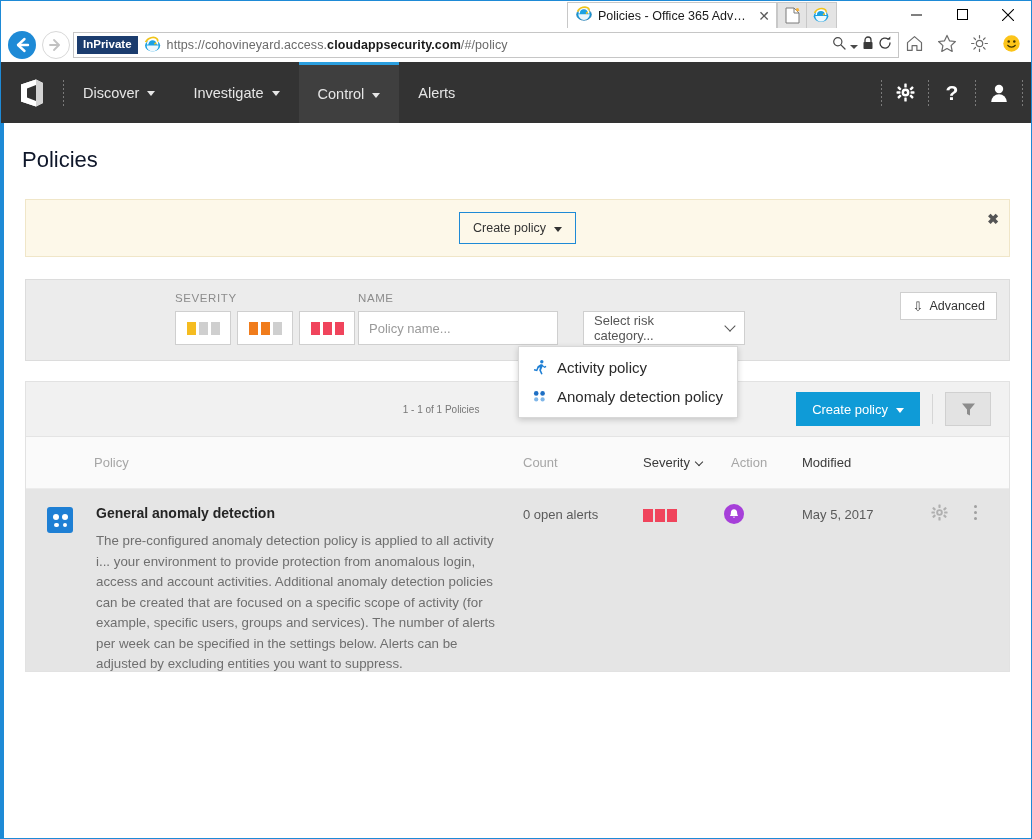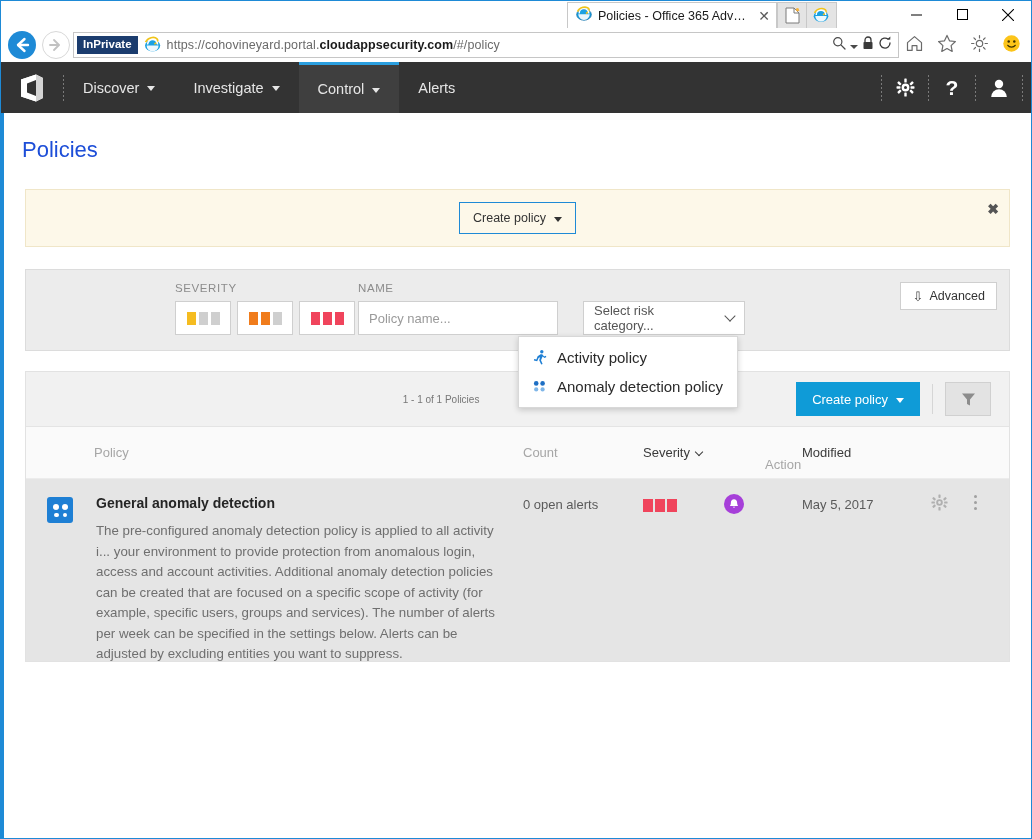--- a/index.html
+++ b/index.html
@@ -123,21 +123,21 @@
     border: 1px solid #c8c8c8; border-bottom: none; border-left: none;
     display: flex; align-items: center; justify-content: center;
   }
   #tabbar-icons {
     position: absolute; right: 8px; bottom: 2px;
     display: flex; align-items: center; gap: 12px;
   }
 
   
   #appnav {
-    height: 51px;
+    height: 61px;
     background: #333333;
     display: flex;
     align-items: stretch;
     position: relative;
   }
   #office-logo {
     width: 62px;
     display: flex; align-items: center; justify-content: center;
   }
   .nav-sep-dots {
@@ -180,21 +180,21 @@
   
   #pagebody {
     position: relative;
     height: calc(839px - 2px - 27px - 34px - 51px);
     background: #ffffff;
     border-left: 3px solid #1e8ad6;
     overflow: hidden;
   }
   #page-title {
     font-size: 22px;
-    color: #1d4ed8;
+    color: #0f172a;
     padding: 24px 0 0 18px;
     font-weight: normal;
   }
 
   
   #banner {
     margin: 26px 21px 0 21px;
     background: #fdf8e9;
     border: 1px solid #f0e6c8;
     height: 58px;
@@ -508,21 +508,21 @@
     <div id="addressbar">
       <span id="inprivate-badge">InPrivate</span>
       <span id="ie-favicon">
         <svg width="18" height="18" viewBox="0 0 18 18">
           <ellipse cx="8.6" cy="9.6" rx="7.6" ry="5.8" fill="#1ba1e2"></ellipse>
           <path d="M1.6 6.2 C3.6 1.4 10.4 0.3 13 2.8 C14.6 4.4 13 6.8 10.4 8.1" fill="none" stroke="#f0c419" stroke-width="1.7"></path>
           <path d="M2.6 9.4 h12 a6 6 0 0 1 -12 0 z" fill="#ffffff" opacity="0.93"></path>
           <path d="M3.6 8.5 a5 5 0 0 1 10 0" fill="none" stroke="#ffffff" stroke-width="1.5"></path>
         </svg>
       </span>
-      <span id="url-text"><span>https://cohovineyard.portal.</span><b>cloudappsecurity.com</b><span>/#/policy</span></span>
+      <span id="url-text"><span>https://cohovineyard.access.</span><b>cloudappsecurity.com</b><span>/#/policy</span></span>
       <span class="url-icons">
         <span>
           <svg width="14" height="14" viewBox="0 0 14 14">
             <circle cx="5.8" cy="5.8" r="4.1" fill="none" stroke="#4a4a4a" stroke-width="1.2"></circle>
             <path d="M8.9 8.9 L13 13" stroke="#4a4a4a" stroke-width="1.3" stroke-linecap="round"></path>
           </svg>
         </span>
         <span>
           <svg width="8" height="6" viewBox="0 0 8 6">
               <path d="M0 1 L4 5 L8 1" fill="#4a4a4a"></path>
@@ -707,21 +707,21 @@
           </div>
         </div>
       </div>
 
       <div id="table-head">
         <span class="th" style="left:68px;">Policy</span>
         <span class="th" style="left:497px;">Count</span>
         <span class="th strong" style="left:617px;">
           <span>Severity</span><span class="th-chev"></span>
         </span>
-        <span class="th" style="left:739px;margin-top:12px;">Action</span>
+        <span class="th" style="left:705px;">Action</span>
         <span class="th strong" style="left:776px;">Modified</span>
       </div>
 
       <div id="table-row">
 
         <div style="position:absolute; left:21px; top:18px;">
           <div class="dots-icon">
             <i style="left:6px; top:6.5px; width:6px; height:6px;"></i>
             <i style="left:15px; top:6.5px; width:6px; height:6px;"></i>
             <i style="left:7px; top:15.5px; width:4.5px; height:4.5px;"></i>

